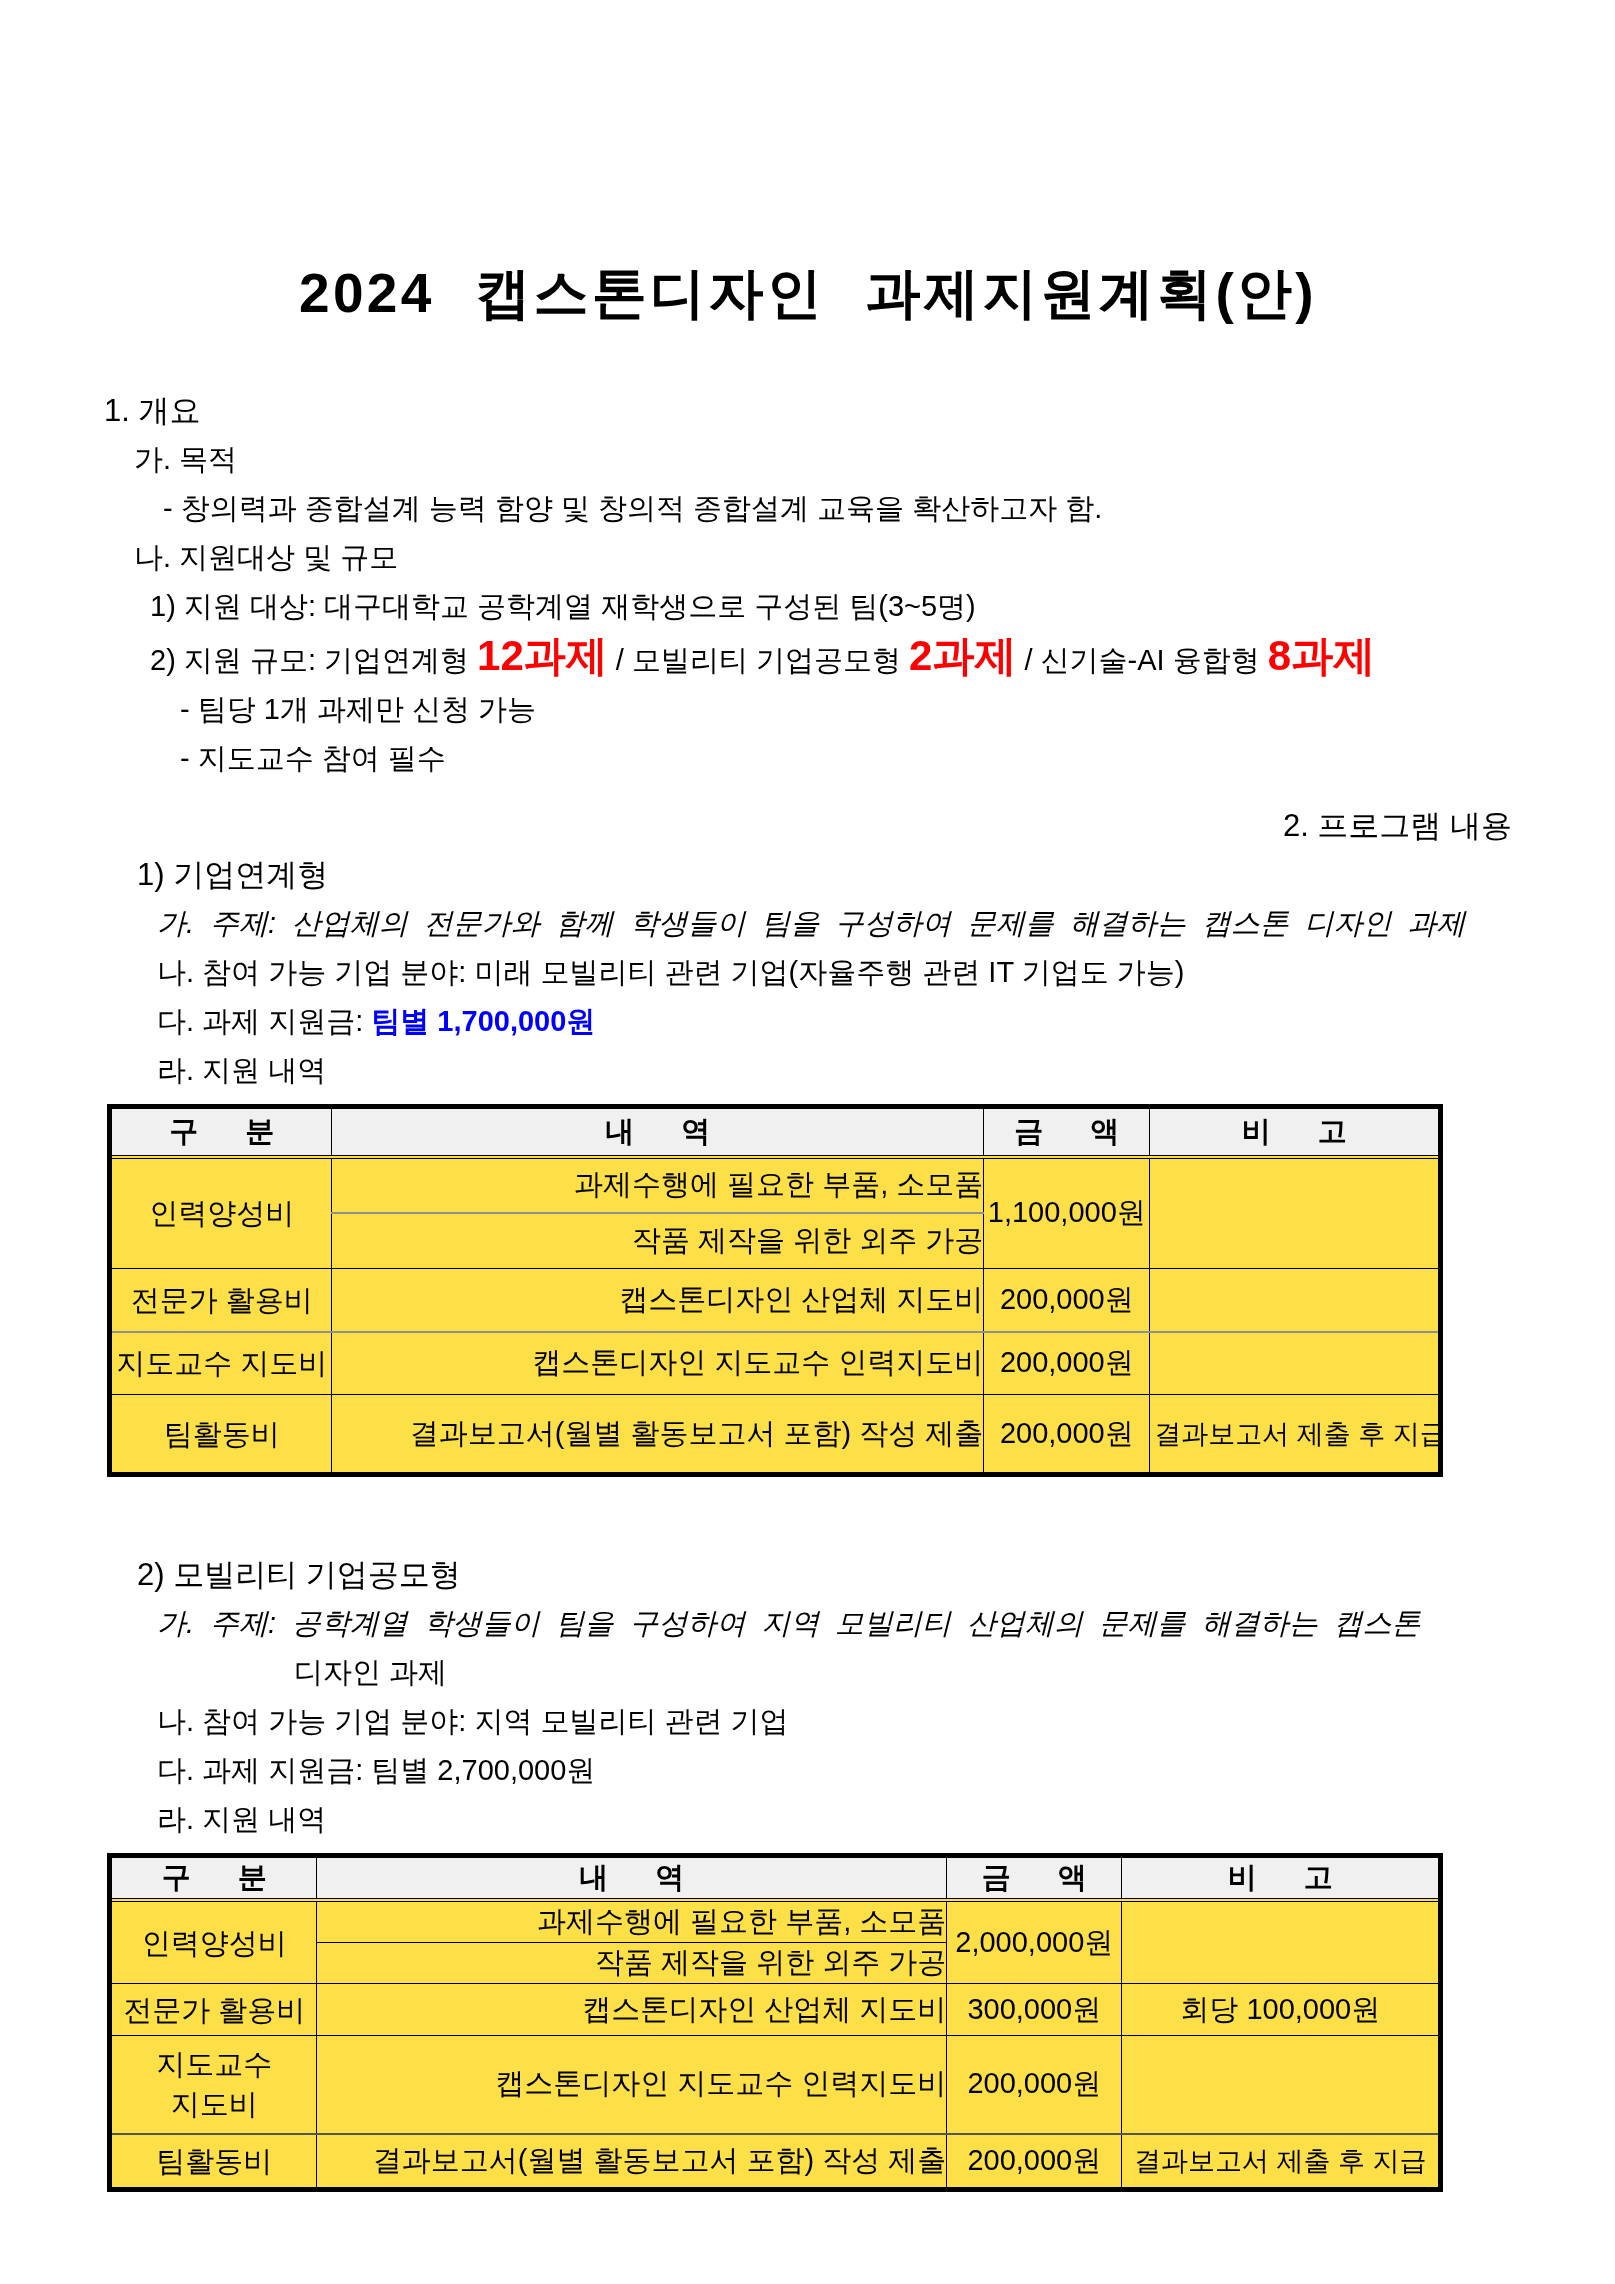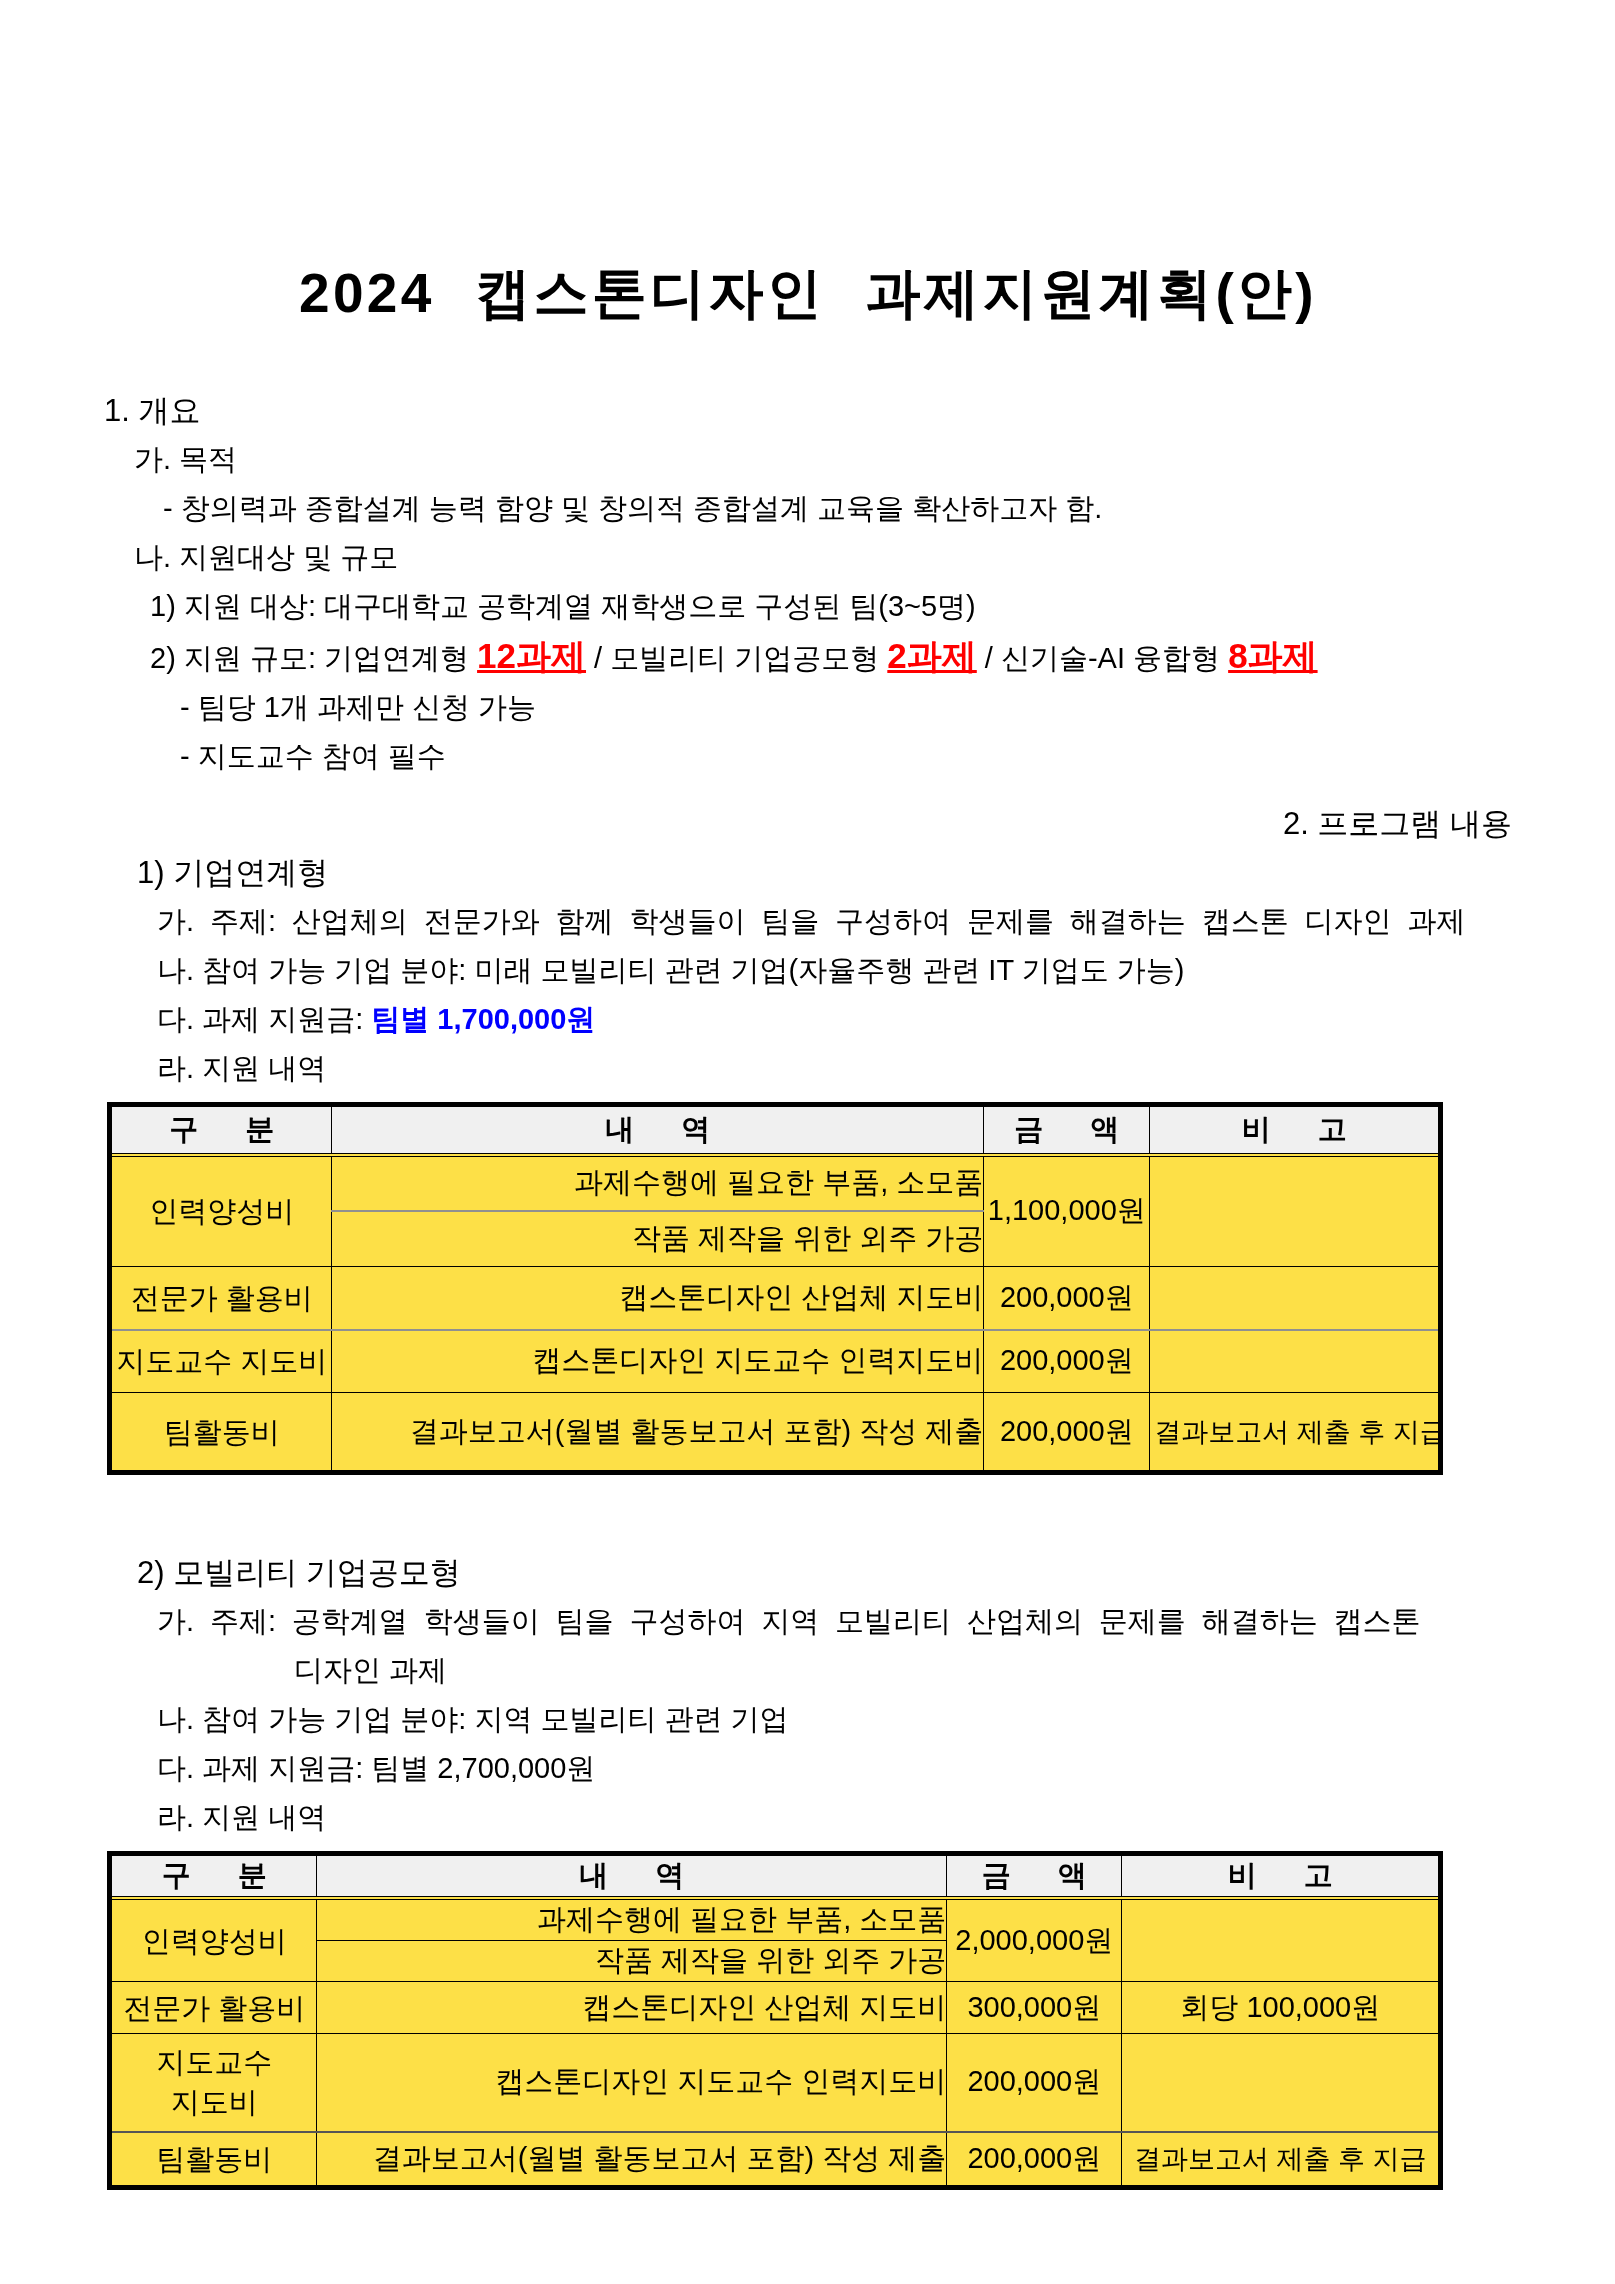--- a/index.html
+++ b/index.html
@@ -33,23 +33,23 @@
   .mt-sec2{margin-top:18px;text-align:right;}
   .mt-after-table{margin-top:73px;}
 
   .ind1{padding-left:30px;}
   .ind2{padding-left:59px;}
   .num1{padding-left:46px;}
   .ind3{padding-left:76px;}
   .s2num{padding-left:33px;}
   .s2sub{padding-left:53px;}
   .s2cont{padding-left:190px;}
-  .sp1{word-spacing:7.8px;}
-
-  .red{color:var(--red);font-weight:bold;font-size:35px;text-decoration:underline;}
+  .sp1{word-spacing:7.8px;font-style:italic;}
+
+  .red{color:var(--red);font-weight:bold;font-size:42px;}
   .blue{color:var(--blue);font-weight:bold;}
 
   table{
     border-collapse:collapse;
     table-layout:fixed;
     margin:9px 0 0 3.3px;
     border:5.9px solid var(--ink);
     background:#fde047;
   }
   .t1{width:1331px;}

